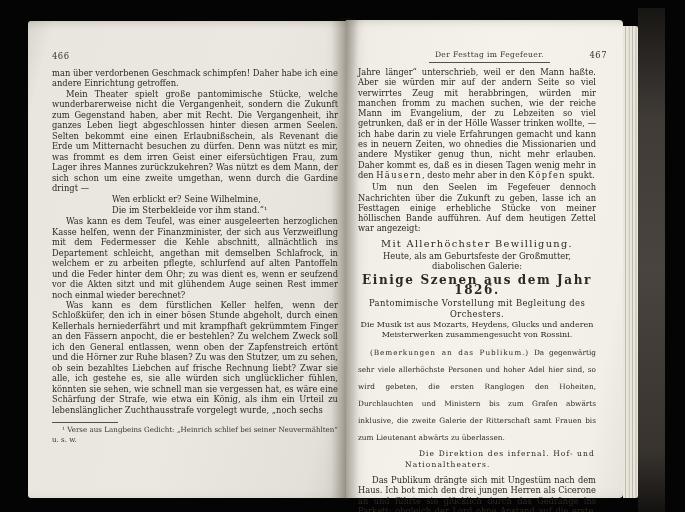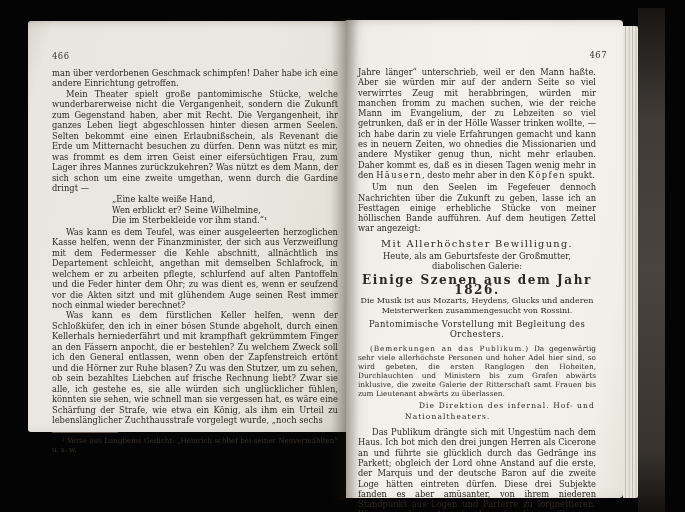--- a/index.html
+++ b/index.html
@@ -3,21 +3,21 @@
 <meta charset="utf-8">
 <style>
   html,body{margin:0;padding:0;}
   body{
     width:685px;height:512px;position:relative;overflow:hidden;
     background:#040404;
     font-family:"DejaVu Serif","Liberation Serif",serif;
   }
   .page{position:absolute;color:#2e2820;}
   .page-left{
-    left:28px;top:21px;width:318px;height:411px;
+    left:28px;top:21px;width:318px;height:477px;
     background:linear-gradient(105deg,#d8d5cd 0%,#e9e6df 6%,#ebe8e1 55%,#e3e0d8 90%,#d3d0c7 100%);
     border-radius:3px 0 0 3px;
     box-shadow:inset -12px 0 16px -8px rgba(55,45,35,.30), inset 0 6px 10px -8px rgba(55,45,35,.25);
   }
   .page-right{
     left:346px;top:20px;width:277px;height:478px;
     background:linear-gradient(100deg,#dcd8cf 0%,#efede6 5%,#f4f2eb 45%,#f1efe8 88%,#e6e3da 100%);
     border-radius:0 4px 4px 0;
     box-shadow:inset 13px 0 18px -9px rgba(55,45,35,.30), inset 0 6px 10px -8px rgba(55,45,35,.2);
   }
@@ -55,63 +55,63 @@
   .footnote{margin-top:7px;font-size:7.1px;line-height:9.3px;text-align:left;color:#3a332a;}
   .footnote-rule{width:66px;border-top:.9px solid #57503f;margin-bottom:2.5px;}
   .footnote-text{text-indent:10px;text-align:justify;}
   
   .pb{text-align:center;text-indent:0;}
   .pb-permission{font-size:9.8px;font-weight:normal;letter-spacing:1.3px;margin-top:5px;}
   .pb-occasion{font-size:8.4px;margin-top:2px;}
   .pb-title{font-size:12px;font-weight:bold;letter-spacing:1.6px;margin-top:3px;}
   .pb-subtitle{font-size:8.4px;letter-spacing:.4px;margin-top:3px;}
   .pb-music{font-size:8.0px;line-height:9.8px;margin-top:1px;}
-  .notice{margin-top:5px;font-size:7.35px;line-height:9px;text-indent:12px;}
+  .notice{margin-top:5px;font-size:7.35px;line-height:17px;text-indent:12px;}
   .notice-lead{letter-spacing:.9px;}
   .direction{margin-top:3px;font-size:7.5px;letter-spacing:1.1px;text-indent:14px;text-align:left;margin-left:47px;}
   .closing{margin-top:5px;}
   .mt2{margin-top:2px;}
 </style>
 </head>
 <body>
 
 <div class="page page-left">
   <div class="rh rh-left">
     <span class="num">466</span>
   </div>
   <div class="text text-left">
     <p>man über verdorbenen Geschmack schimpfen! Daher habe ich eine andere Einrichtung getroffen.</p>
     <p class="indent">Mein Theater spielt große pantomimische Stücke, welche wunderbarerweise nicht die Vergangenheit, sondern die Zukunft zum Gegenstand haben, aber mit Recht. Die Vergangenheit, ihr ganzes Leben liegt abgeschlossen hinter diesen armen Seelen. Selten bekommt eine einen Erlaubnißschein, als Revenant die Erde um Mitternacht besuchen zu dürfen. Denn was nützt es mir, was frommt es dem irren Geist einer eifersüchtigen Frau, zum Lager ihres Mannes zurückzukehren? Was nützt es dem Mann, der sich schon um eine zweite umgethan, wenn durch die Gardine dringt —</p>
     <div class="verse">
-      <div>„Eine kalte weiße Hand,</div>
       <div>Wen erblickt er? Seine Wilhelmine,</div>
       <div>Die im Sterbekleide vor ihm stand.“¹</div>
     </div>
     <p class="indent">Was kann es dem Teufel, was einer ausgeleerten herzoglichen Kasse helfen, wenn der Finanzminister, der sich aus Verzweiflung mit dem Federmesser die Kehle abschnitt, allnächtlich ins Departement schleicht, angethan mit demselben Schlafrock, in welchem er zu arbeiten pflegte, schlurfend auf alten Pantoffeln und die Feder hinter dem Ohr; zu was dient es, wenn er seufzend vor die Akten sitzt und mit glühendem Auge seinen Rest immer noch einmal wieder berechnet?</p>
     <p class="indent">Was kann es dem fürstlichen Keller helfen, wenn der Schloßküfer, den ich in einer bösen Stunde abgeholt, durch einen Kellerhals herniederfährt und mit krampfhaft gekrümmtem Finger an den Fässern anpocht, die er bestehlen? Zu welchem Zweck soll ich den General entlassen, wenn oben der Zapfenstreich ertönt und die Hörner zur Ruhe blasen? Zu was den Stutzer, um zu sehen, ob sein bezahltes Liebchen auf frische Rechnung liebt? Zwar sie alle, ich gestehe es, sie alle würden sich unglücklicher fühlen, könnten sie sehen, wie schnell man sie vergessen hat, es wäre eine Schärfung der Strafe, wie etwa ein König, als ihm ein Urteil zu lebenslänglicher Zuchthausstrafe vorgelegt wurde, „noch sechs</p>
     <div class="footnote">
       <div class="footnote-rule"></div>
       <div class="footnote-text">¹ Verse aus Langbeins Gedicht: „Heinrich schlief bei seiner Neuvermählten“ u. s. w.</div>
     </div>
   </div>
 </div>
 
 <div class="page page-right">
   <div class="rh rh-right">
+    <span class="title"><span>Der Festtag im Fegefeuer.</span></span>
     <span class="num">467</span>
   </div>
   <div class="text text-right">
     <p><span>Jahre länger“ unterschrieb, weil er den Mann haßte. Aber sie würden mir auf der andern Seite so viel verwirrtes Zeug mit herabbringen, würden mir manchen fromm zu machen suchen, wie der reiche Mann im Evangelium, der zu Lebzeiten so viel getrunken, daß er in der Hölle Wasser trinken wollte, — ich habe darin zu viele Erfahrungen gemacht und kann es in neuern Zeiten, wo ohnedies die Missionarien und andere Mystiker genug thun, nicht mehr erlauben. Daher kommt es, daß es in diesen Tagen wenig mehr in den </span><span class="sperr">Häusern</span><span>, desto mehr aber in den </span><span class="sperr">Köpfen</span><span> spukt.</span></p>
     <p class="indent mt2">Um nun den Seelen im Fegefeuer dennoch Nachrichten über die Zukunft zu geben, lasse ich an Festtagen einige erhebliche Stücke von meiner höllischen Bande aufführen. Auf dem heutigen Zettel war angezeigt:</p>
     <div>
       <p class="pb pb-permission">Mit Allerhöchster Bewilligung.</p>
       <p class="pb pb-occasion">Heute, als am Geburtsfeste der Großmutter, diabolischen Galerie:</p>
       <p class="pb pb-title">Einige Szenen aus dem Jahr 1826.</p>
+      <p class="pb pb-subtitle">Pantomimische Vorstellung mit Begleitung des Orchesters.</p>
       <p class="pb pb-music">Die Musik ist aus Mozarts, Heydens, Glucks und anderen Meisterwerken zusammengesucht von Rossini.</p>
-      <p class="pb pb-subtitle">Pantomimische Vorstellung mit Begleitung des Orchesters.</p>
     </div>
     <p class="notice"><span class="notice-lead">(Bemerkungen an das Publikum.)</span><span> Da gegenwärtig sehr viele allerhöchste Personen und hoher Adel hier sind, so wird gebeten, die ersten Ranglogen den Hoheiten, Durchlauchten und Ministern bis zum Grafen abwärts inklusive, die zweite Galerie der Ritterschaft samt Frauen bis zum Lieutenant abwärts zu überlassen.</span></p>
     <p class="direction">Die Direktion des infernal. Hof- und Nationaltheaters.</p>
     <p class="indent closing">Das Publikum drängte sich mit Ungestüm nach dem Haus. Ich bot mich den drei jungen Herren als Cicerone an und führte sie glücklich durch das Gedränge ins Parkett; obgleich der Lord ohne Anstand auf die erste, der Marquis und der deutsche Baron auf die zweite Loge hätten eintreten dürfen. Diese drei Subjekte fanden es aber amüsanter, von ihrem niederen Standpunkt aus Logen und Parterre zu lorgnettieren. Wie mancher Ausruf des freudigen Staunens entschlüpfte ihnen, wenn sie wieder auf ein bekanntes Gesicht trafen. Besonders Garnmacher schien vor Er-</p>
 
   </div>
 </div>
 
 <div class="gutter"></div>
 <div class="edge-strips"></div>

